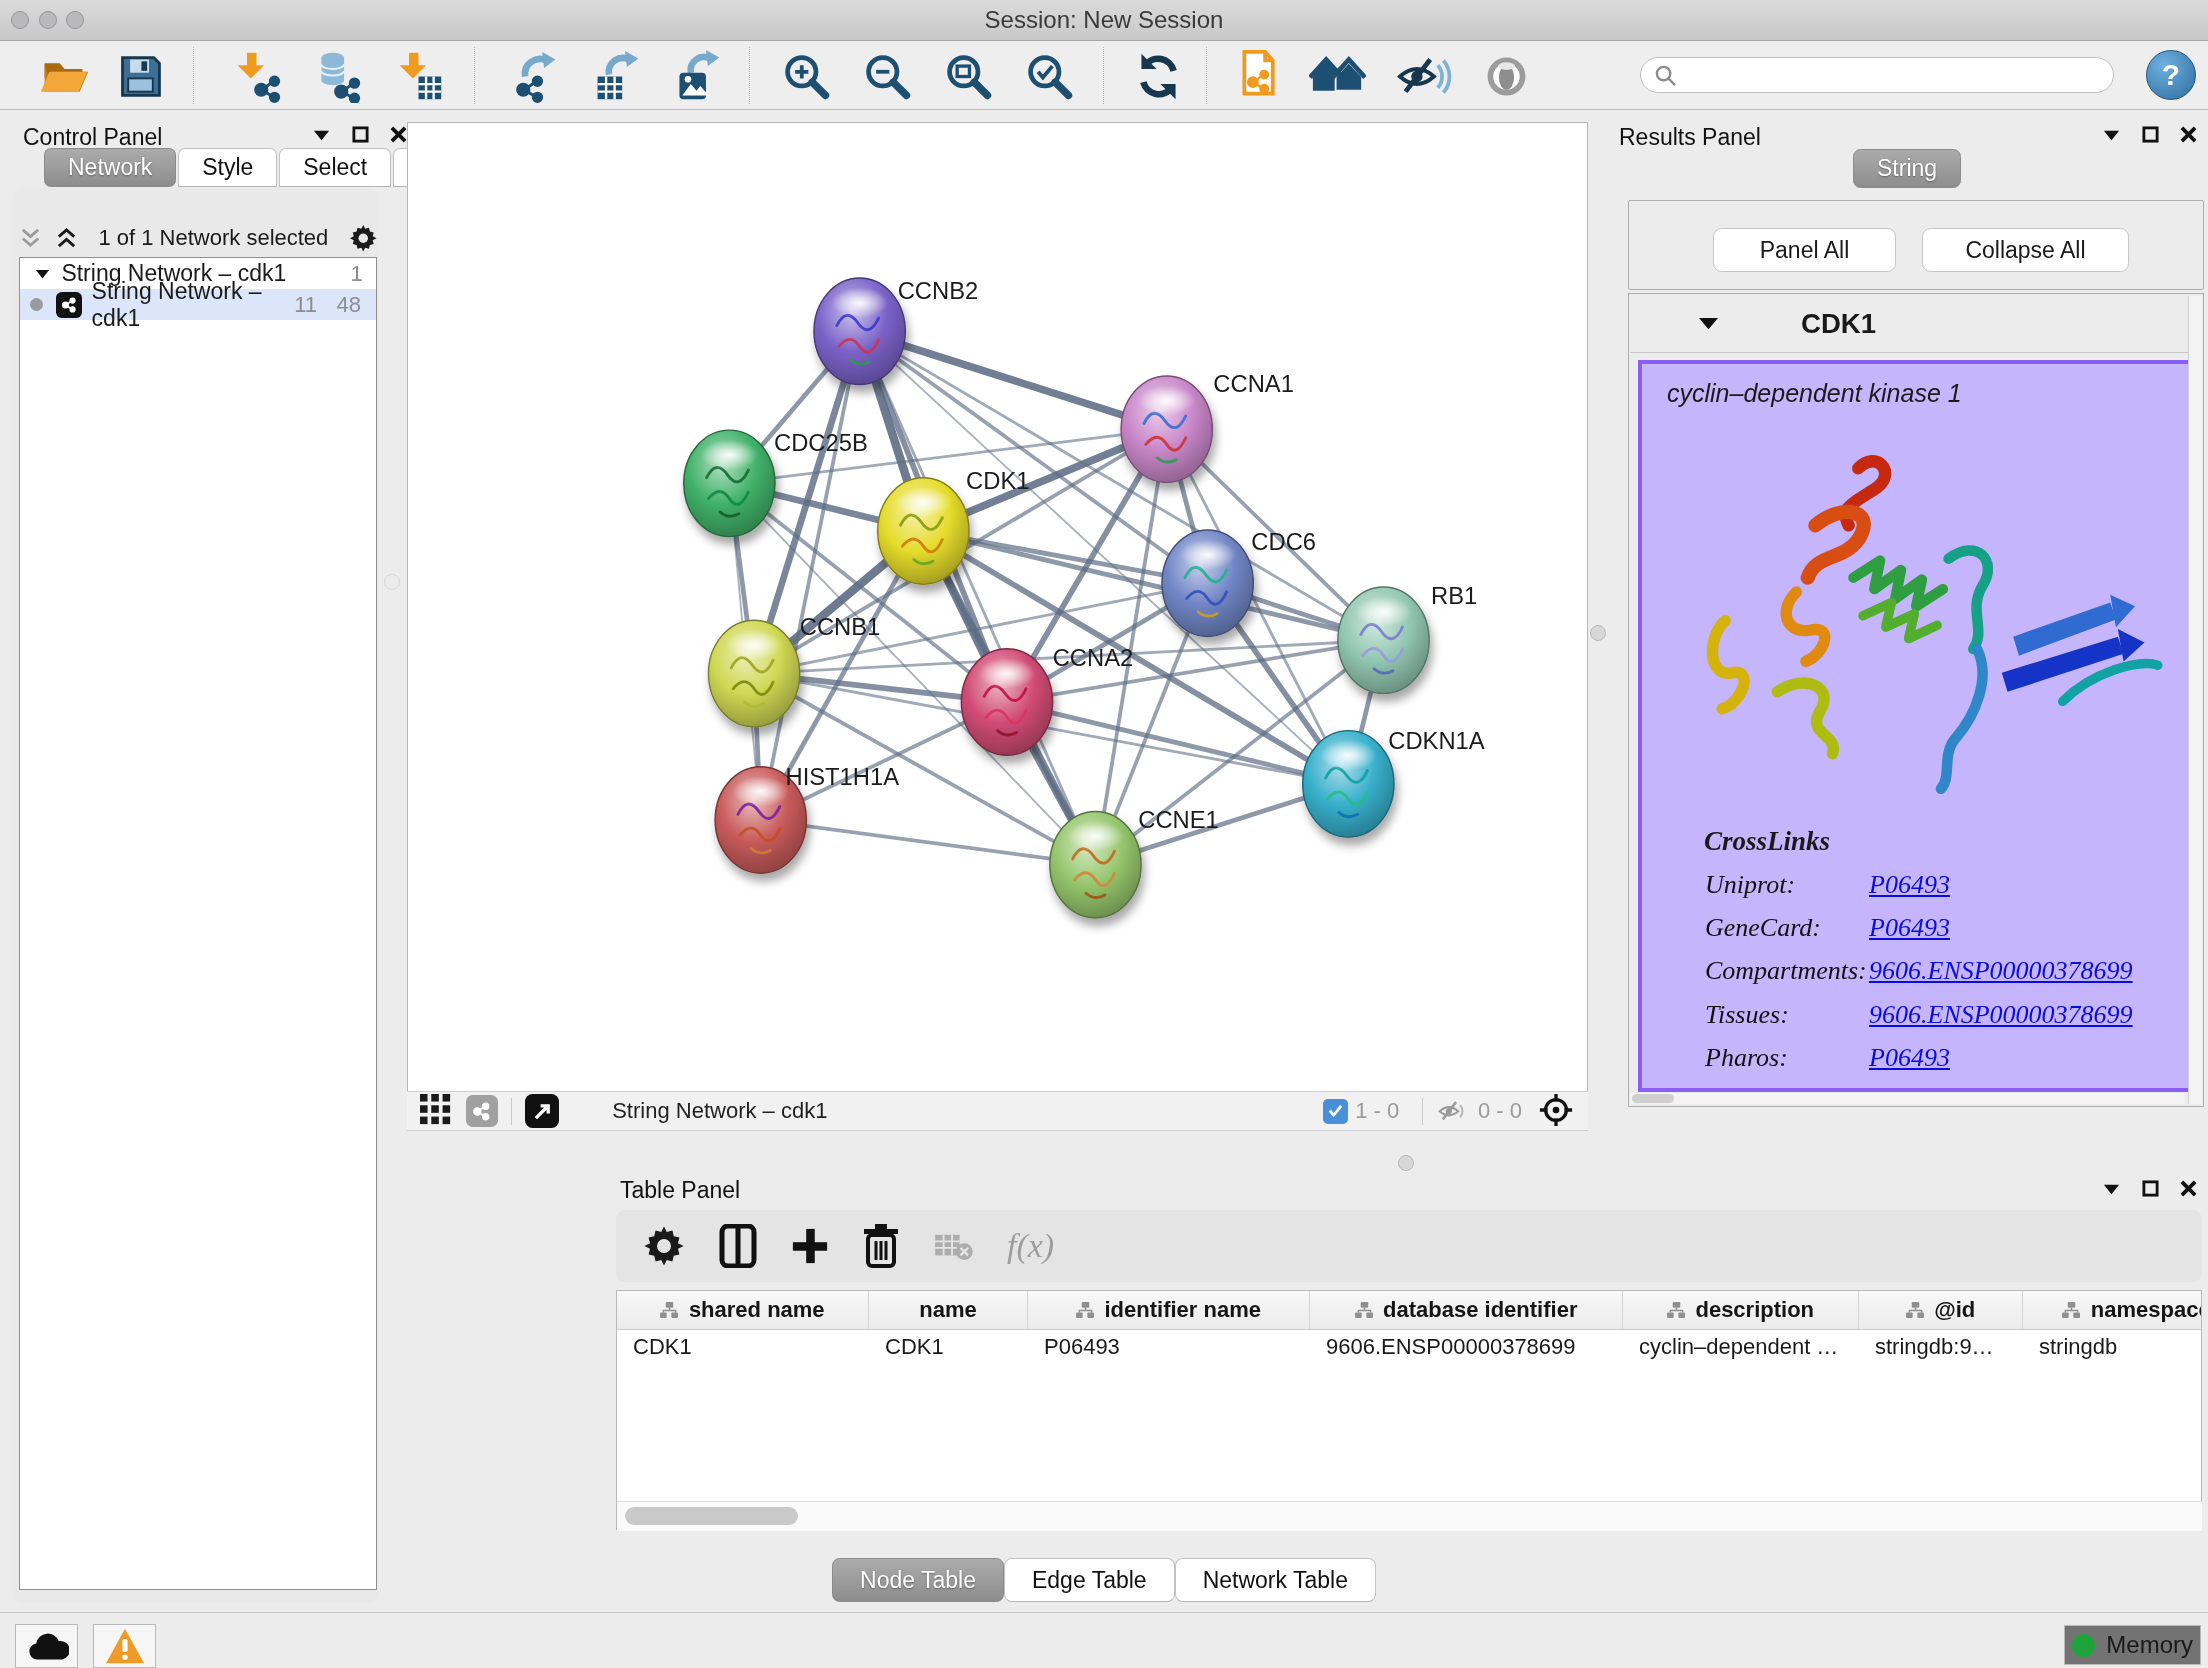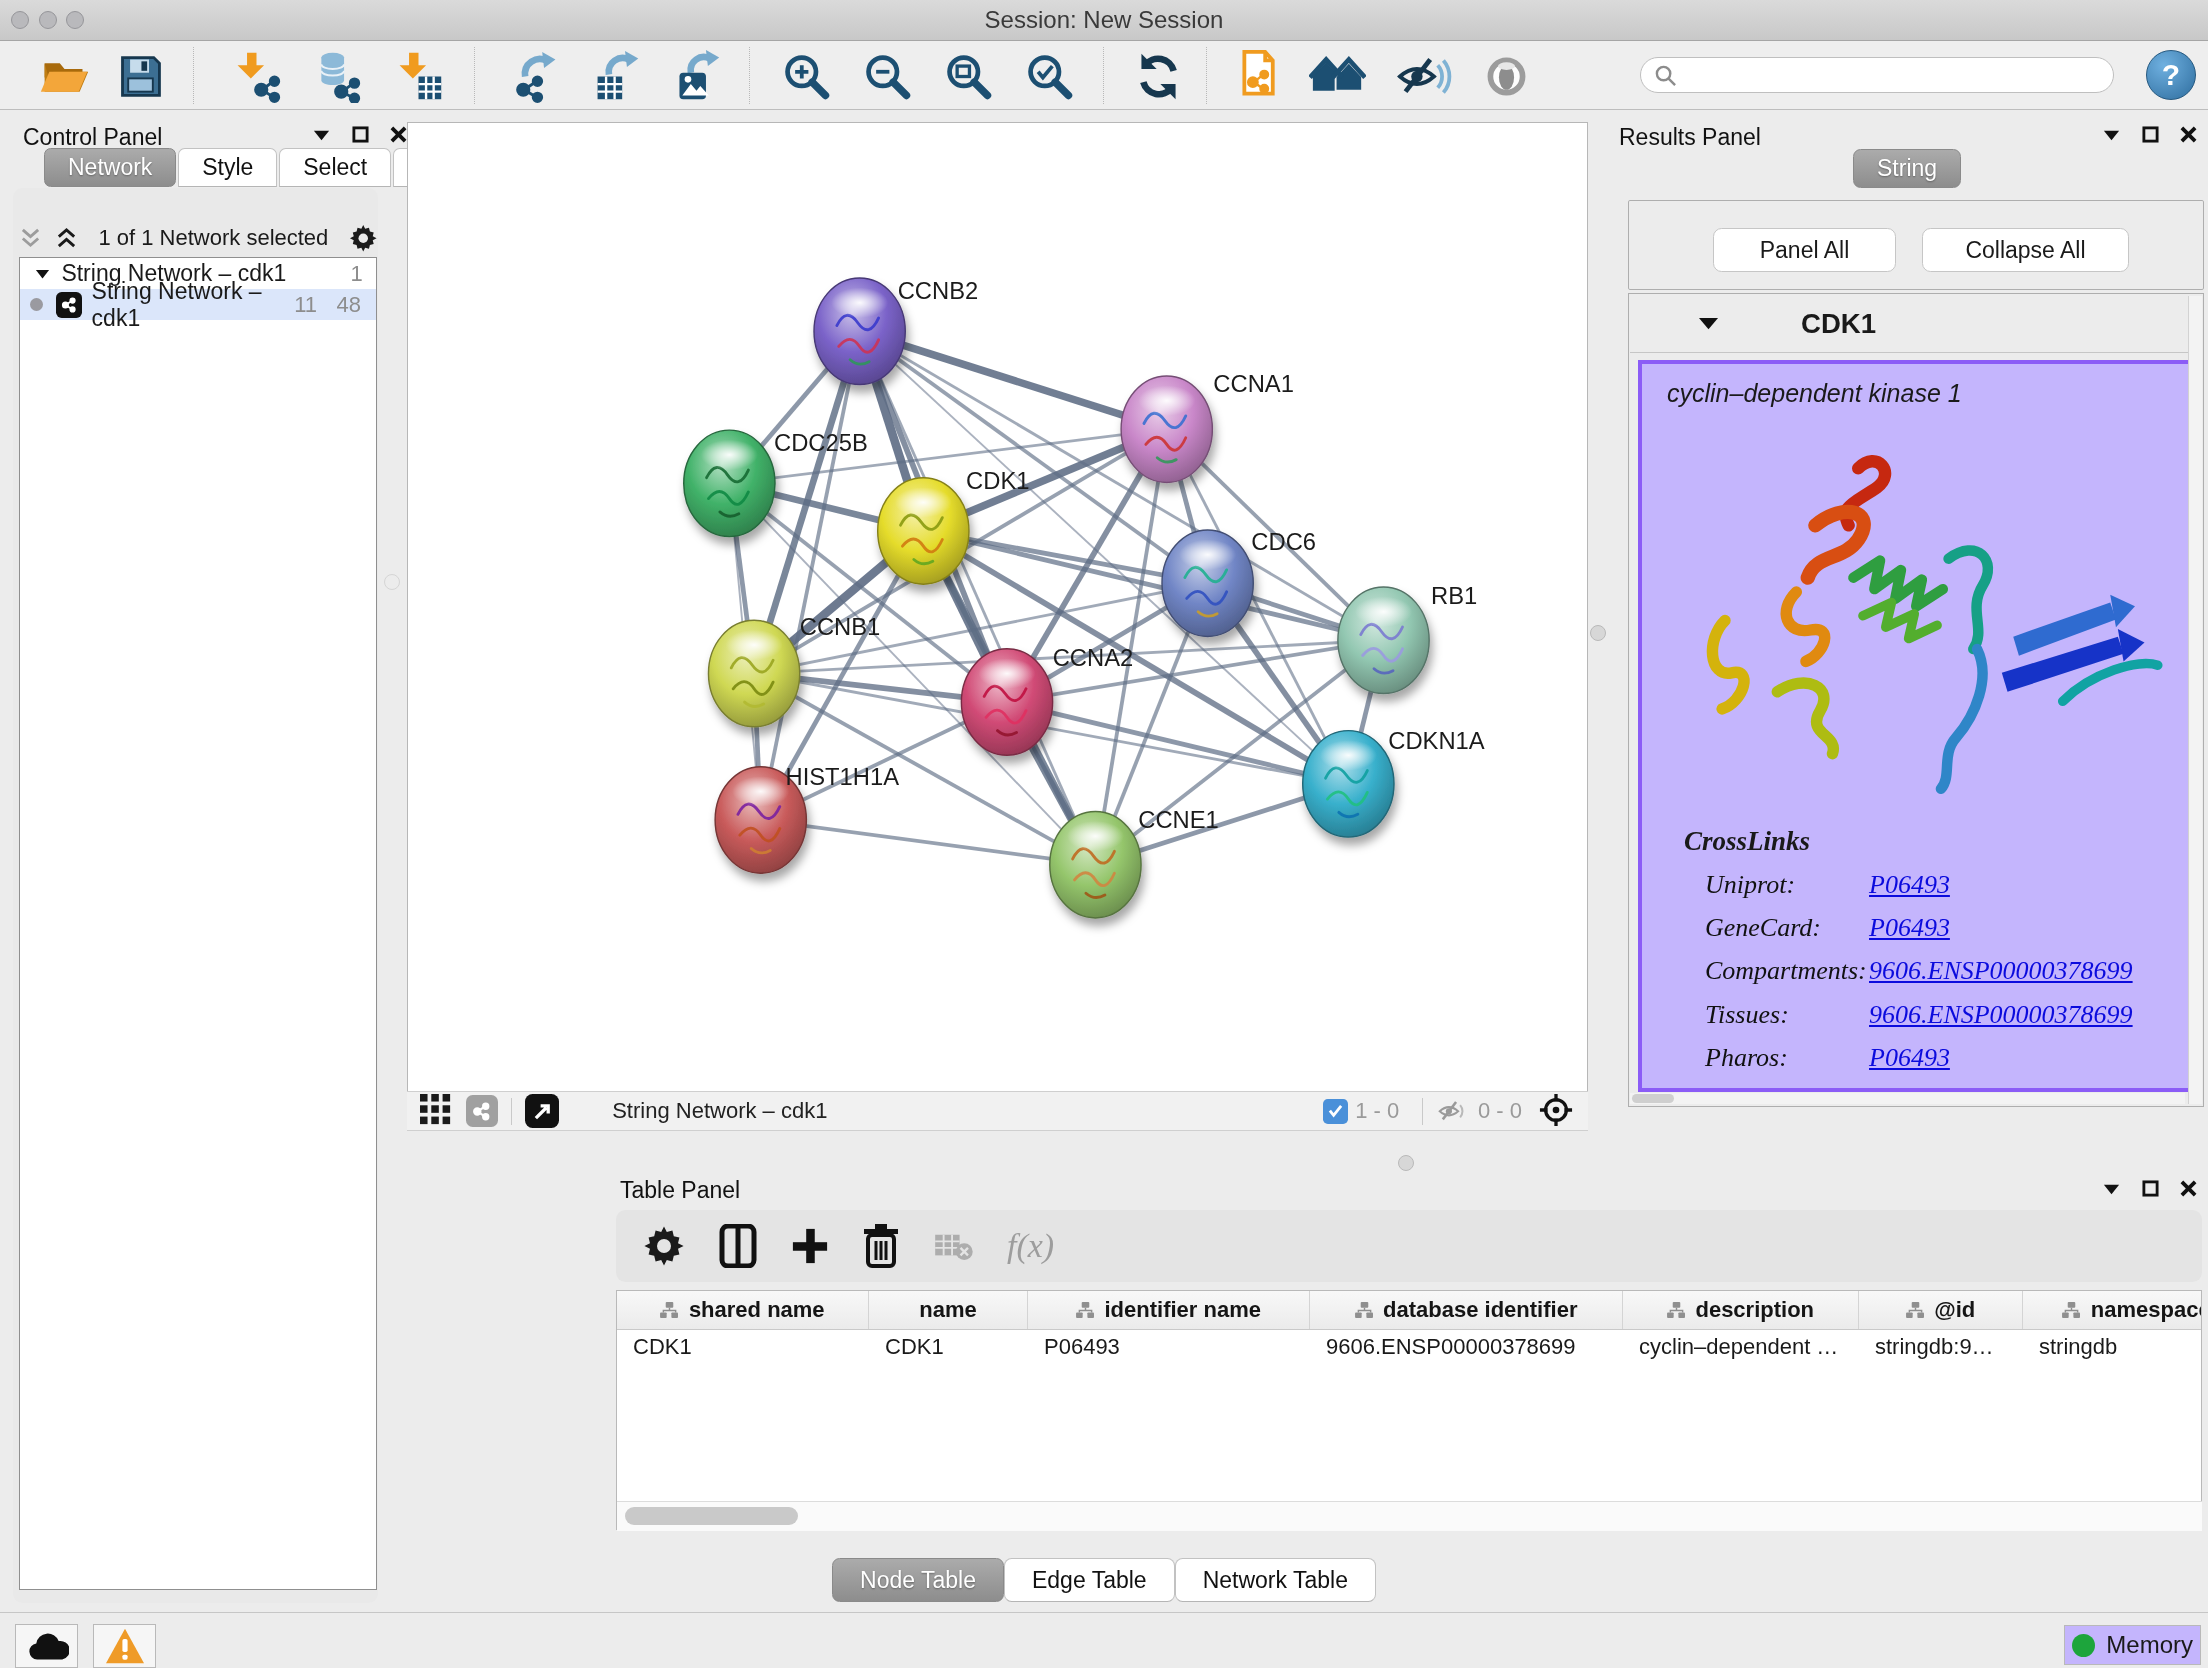--- a/index.html
+++ b/index.html
@@ -85,21 +85,21 @@
   .tbl-hscroll{position:absolute;left:617px;top:1501px;width:1585px;height:28.5px;background:#fafafa;
     border-top:1px solid #dcdcdc;}
   .tbl-hthumb{position:absolute;left:7.6px;top:4.8px;width:173px;height:18px;background:#c9c9c9;border-radius:9.5px;}
   .tbl-tabs{position:absolute;left:0;top:1558px;width:2208px;text-align:center;}
   .tbl-tabs .tab{padding:7.6px 27px;font-size:23px;border-radius:7.6px;margin:0;}
   
   .statusbar{position:absolute;left:0;top:1612px;width:2208px;height:56px;background:#ececec;
     border-top:1px solid #c6c6c6;}
   .sbtn{position:absolute;top:10.5px;width:61px;height:42px;background:#f6f6f6;border:1px solid #b9b9b9;
     display:flex;align-items:center;justify-content:center;}
-  .membtn{position:absolute;left:2064px;top:12.4px;width:135px;height:38px;background:#c4b5fd;
+  .membtn{position:absolute;left:2064px;top:12.4px;width:135px;height:38px;background:#737373;
     border:1px solid #b9b9b9;display:flex;align-items:center;justify-content:center;gap:11.4px;font-size:24px;}
   .memdot{width:23px;height:23px;border-radius:50%;}
 </style>
 </head>
 <body>
 
 <div id="app">
 
   <div class="titlebar">
     <div class="lights">
@@ -638,21 +638,21 @@
         <path d="M210 210 L240 196 L234 222 L264 208 L258 234 L288 220" stroke="#53ae2e" stroke-width="10" stroke-linejoin="round"></path>
         <path d="M300 150 C330 128 352 152 336 178 C320 204 340 225 326 245" stroke="#16a086" stroke-width="11"></path>
         <path d="M330 245 C345 275 328 315 308 338 C292 356 304 378 292 392" stroke="#2f86c8" stroke-width="11"></path>
         <path d="M420 300 C450 270 500 255 520 262" stroke="#11a3a3" stroke-width="10"></path>
       </g>
       <path d="M368 232 L470 196 L476 214 L374 252 Z" fill="#2f6bd0"></path>
       <path d="M356 270 L478 232 L484 250 L362 290 Z" fill="#1633c8"></path>
       <path d="M470 188 L496 200 L476 222 Z" fill="#2f6bd0"></path>
       <path d="M478 224 L506 238 L484 258 Z" fill="#1633c8"></path>
     </svg>
-    <div class="serif" style="font-size:27px;font-weight:bold;margin:17px 0 0 42px">CrossLinks</div>
+    <div class="serif" style="font-size:27px;font-weight:bold;margin:17px 0 0 62px">CrossLinks</div>
     <div id="crosslinks">
         <div class="cl-row serif">
           <span class="cl-label">Uniprot:</span>
           <a class="cl-link" href="#">P06493</a>
         </div>
         <div class="cl-row serif">
           <span class="cl-label">GeneCard:</span>
           <a class="cl-link" href="#">P06493</a>
         </div>
         <div class="cl-row serif">

